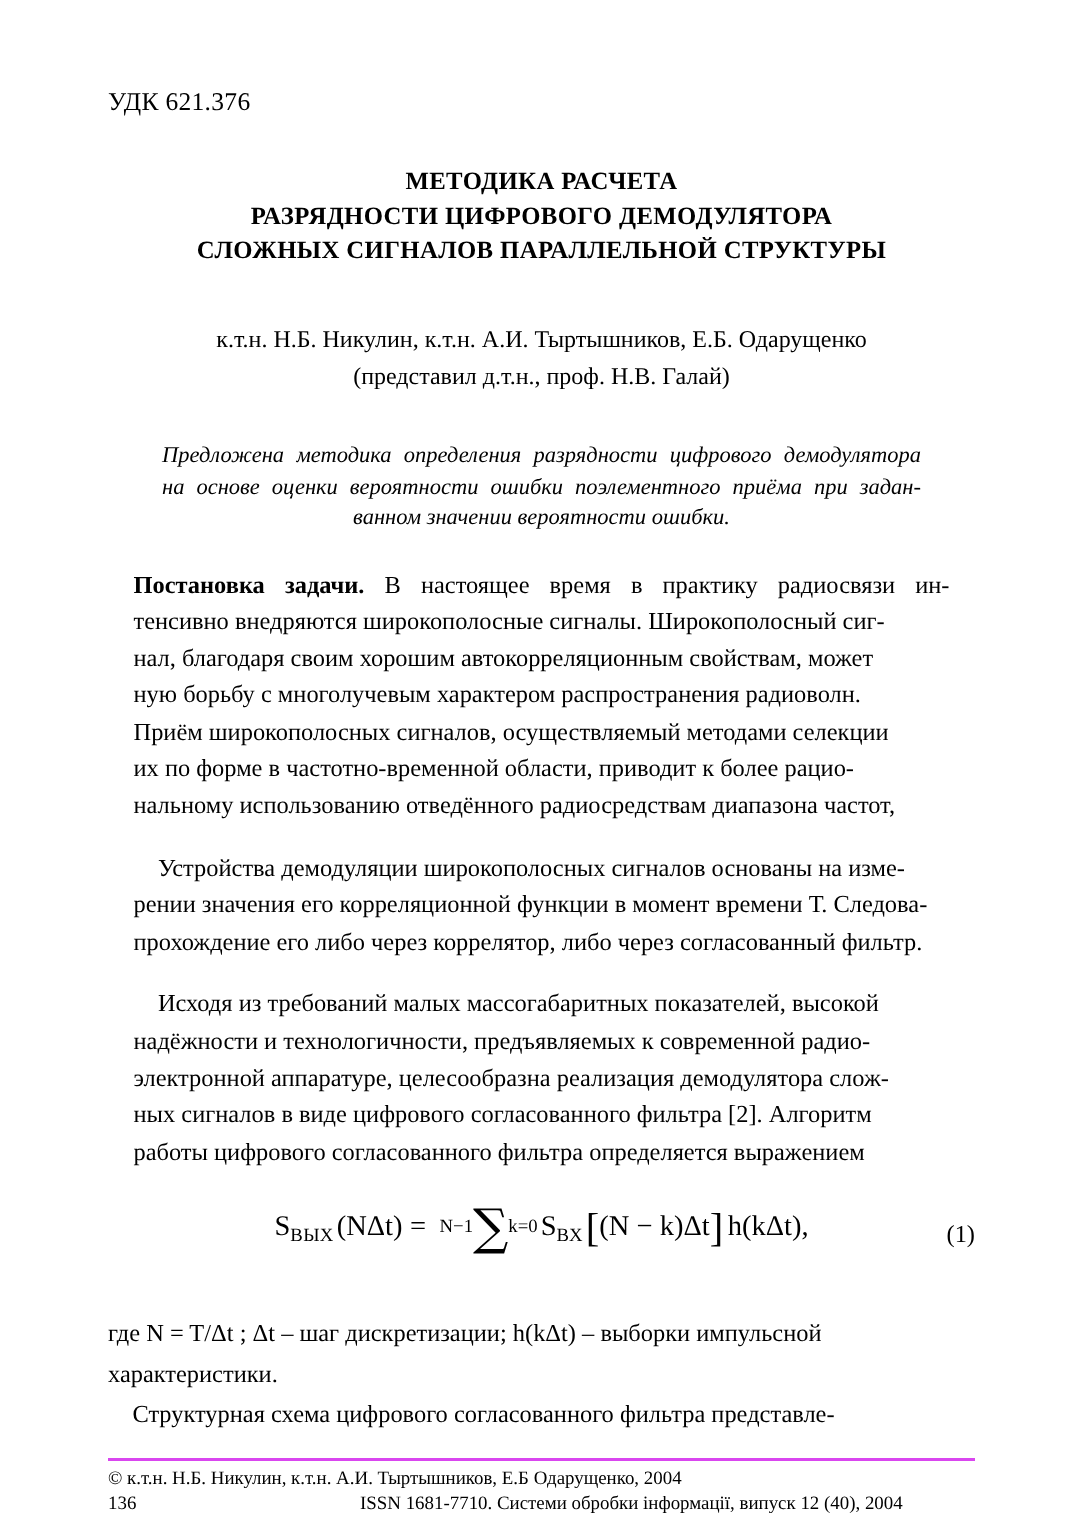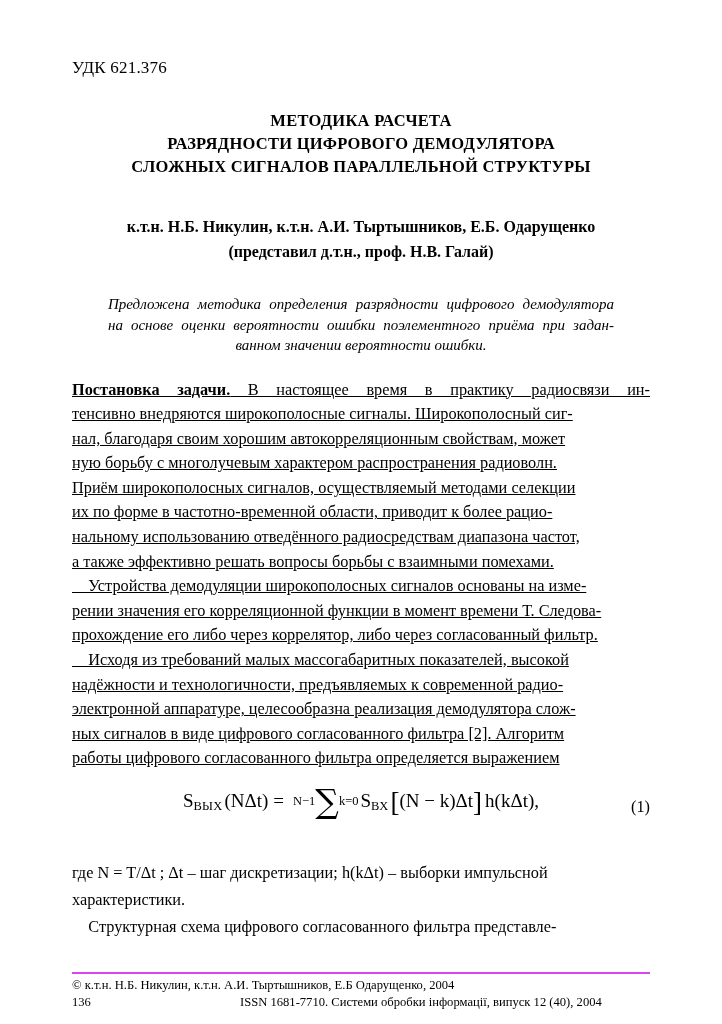--- a/index.html
+++ b/index.html
@@ -47,21 +47,20 @@
     letter-spacing: 0.25px;
   }
   .title-block .t-line { display: block; white-space: nowrap; }
 
   
   .authors {
     margin-top: 36px;
     text-align: center;
     font-size: 16px;
     line-height: 25px;
-    font-weight: bold;
   }
   .authors .a-line { display: block; }
 
   
   .abstract {
     margin: 30px 36px 0 36px;
     font-style: italic;
     font-size: 15px;
     line-height: 20.5px;
     text-align: justify;
@@ -78,21 +77,21 @@
     text-align: justify;
     text-align-last: justify;
   }
 
   
   .body {
     margin-top: 22px;
     font-size: 16.3px;
     line-height: 24.6px;
   }
-  .para { margin: 0; text-decoration: underline; }
+  .para { margin: 17px; }
   .line {
     display: block;
     white-space: pre;
   }
   .line.just {
     white-space: normal;
     text-align: justify;
     text-align-last: justify;
   }
   .lead { font-weight: bold; }
@@ -210,21 +209,20 @@
     <div class="body">
 
       <p class="para">
         <span class="line just"><span class="lead">Постановка задачи.</span><span> В настоящее время в практику радиосвязи  ин-</span></span>
         <span class="line">тенсивно внедряются широкополосные сигналы. Широкополосный сиг-</span>
         <span class="line">нал, благодаря своим хорошим автокорреляционным свойствам, может</span>
         <span class="line">ную борьбу с многолучевым характером распространения радиоволн.</span>
         <span class="line">Приём широкополосных сигналов, осуществляемый методами селекции</span>
         <span class="line">их по форме в частотно-временной области, приводит к более рацио-</span>
         <span class="line">нальному использованию отведённого радиосредствам диапазона частот,</span>
-        <span class="line">а также эффективно решать вопросы борьбы с взаимными помехами.</span>
       </p>
 
       <p class="para">
         <span class="line">    Устройства демодуляции широкополосных сигналов основаны на изме-</span>
         <span class="line">рении значения его корреляционной функции в момент времени Т. Следова-</span>
         <span class="line">прохождение его либо через коррелятор, либо через согласованный фильтр.</span>
       </p>
 
       <p class="para">
         <span class="line">    Исходя из требований малых массогабаритных показателей, высокой</span>

